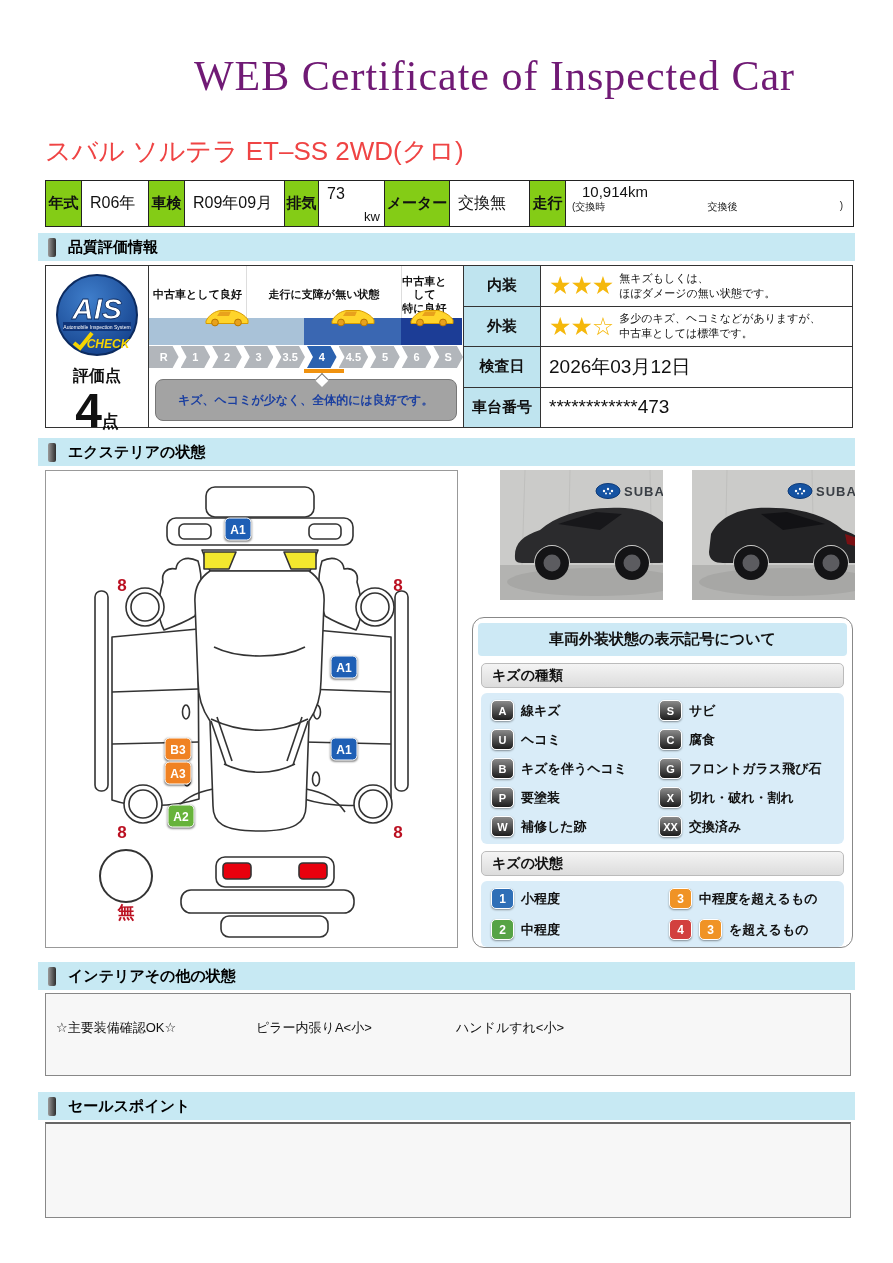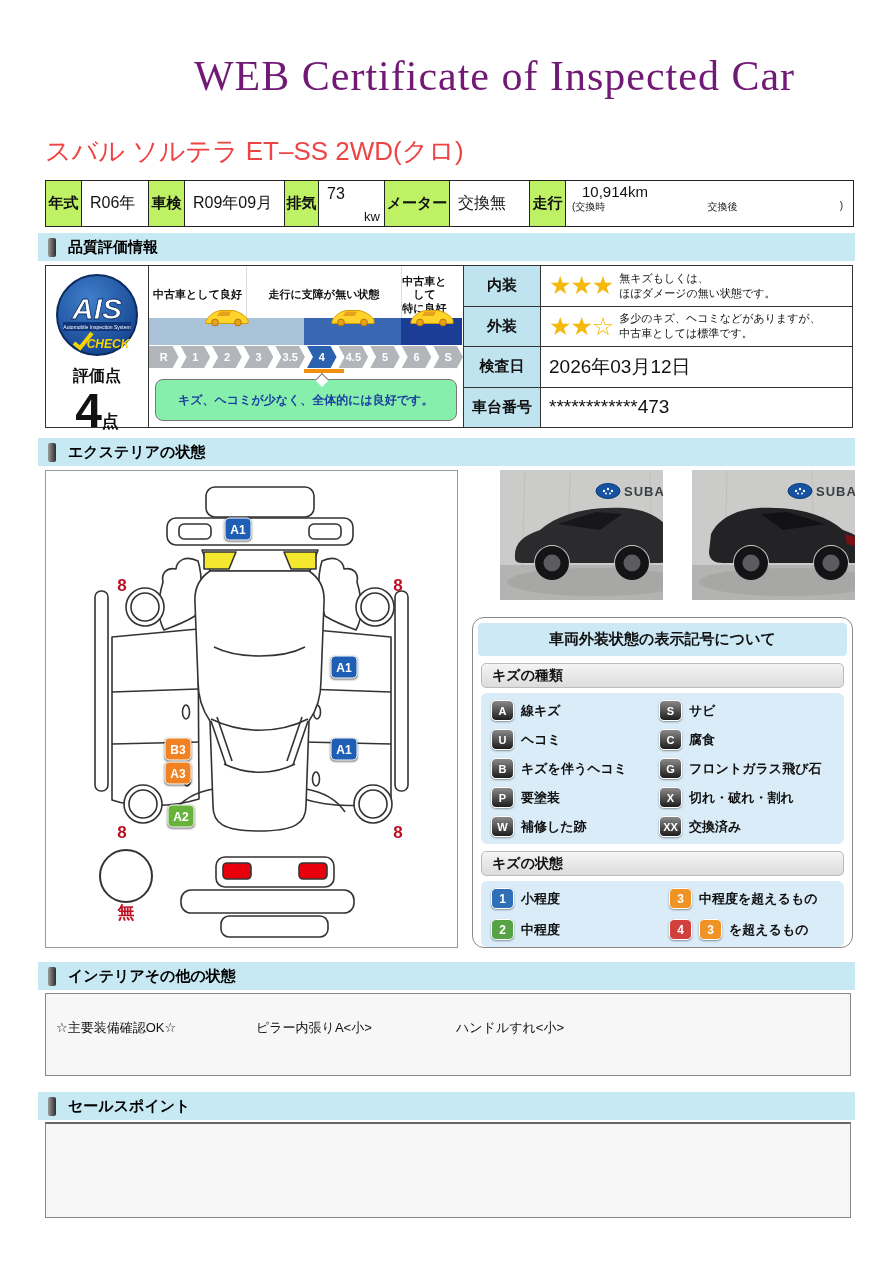--- a/index.html
+++ b/index.html
@@ -7,21 +7,21 @@
   .abs{position:absolute;}
 
   
   .main-title{top:52px;left:0;width:893px;text-align:center;font-family:"Liberation Serif","DejaVu Serif",serif;font-size:42px;font-weight:400;letter-spacing:1px;color:#701a75;padding-left:48px;}
   .car-name{top:134px;left:45px;font-size:26px;font-weight:400;color:#ef4444;}
 
   
   .info-table{top:180px;left:45px;width:807px;height:45px;display:flex;border:1px solid #222;background:#fff;}
   .info-table .cell{border-right:1px solid #222;box-sizing:border-box;display:flex;align-items:center;}
   .info-table .cell:last-child{border-right:none;flex:1;}
-  .info-table .lab{background:#bef264;font-weight:bold;font-size:15px;justify-content:center;}
+  .info-table .lab{background:#84cc16;font-weight:bold;font-size:15px;justify-content:center;}
   .info-table .val{font-size:16px;padding-left:8px;}
   .cell.exhaust{position:relative;align-items:flex-start;padding-top:4px;}
   .cell.exhaust .unit{position:absolute;right:4px;bottom:2px;font-size:13px;}
   .cell.mileage{display:block;padding:2px 6px 0 6px;}
   .cell.mileage .km{font-size:15px;padding-left:10px;}
   .cell.mileage .sub{display:flex;justify-content:space-between;font-size:10px;color:#222;padding-right:4px;}
 
   
   .sec-header{left:38px;width:817px;height:28px;background:#c7e9f3;display:flex;align-items:center;gap:12px;padding-left:10px;box-sizing:border-box;}
   .sec-header .tick-mark{width:8px;height:19px;border-radius:2px;background:linear-gradient(90deg,#9a9a9a,#2c2c2c);}
@@ -40,21 +40,21 @@
   .band-labels .bl + .bl{border-left:1px solid #ddd;}
   .bands{display:flex;height:27px;}
   .band-seg{position:relative;height:27px;}
   .car-icon{position:absolute;left:50%;top:-10px;transform:translateX(-50%);}
   .ticks{display:flex;gap:2px;height:22px;margin-top:1px;}
   .tick{flex:1;background:#b2b6bb;color:#fff;font-size:11px;font-weight:bold;display:flex;align-items:center;justify-content:center;clip-path:polygon(6px 50%,0 0,calc(100% - 6px) 0,100% 50%,calc(100% - 6px) 100%,0 100%);}
   .tick.first{clip-path:polygon(0 0,calc(100% - 6px) 0,100% 50%,calc(100% - 6px) 100%,0 100%);}
   .tick.active{background:#2b62b0;}
   .orange-ind{position:absolute;left:155px;top:103px;width:40px;height:4px;background:#f0920f;}
   .caret{position:absolute;left:168px;top:109px;width:9px;height:9px;background:#fff;border-left:1.5px solid #777;border-top:1.5px solid #777;transform:rotate(45deg);z-index:3;}
-  .comment-box{position:absolute;left:6px;right:6px;top:113px;bottom:6px;border:1.5px solid #777;border-radius:8px;background:#86efac;display:flex;align-items:center;padding-left:22px;z-index:2;}
+  .comment-box{position:absolute;left:6px;right:6px;top:113px;bottom:6px;border:1.5px solid #777;border-radius:8px;background:#a3a3a3;display:flex;align-items:center;padding-left:22px;z-index:2;}
   .comment-box .txt{font-size:12px;font-weight:bold;color:#1b3fa0;}
   .qa-table{flex:1;display:flex;flex-direction:column;}
   .qa-row{display:flex;border-bottom:1px solid #333;flex:1;}
   .qa-row:last-child{border-bottom:none;}
   .qa-row .lab{width:77px;background:#bfe4ef;border-right:1px solid #333;display:flex;align-items:center;justify-content:center;font-size:15px;font-weight:bold;box-sizing:border-box;}
   .qa-row .val{flex:1;display:flex;align-items:center;padding-left:8px;gap:6px;}
   .stars{font-size:25px;color:#f5b80c;letter-spacing:-1px;white-space:nowrap;}
   .star-note{font-size:11px;line-height:1.35;white-space:pre-line;}
   .plain-val{font-size:19px;text-align:right;}
 

